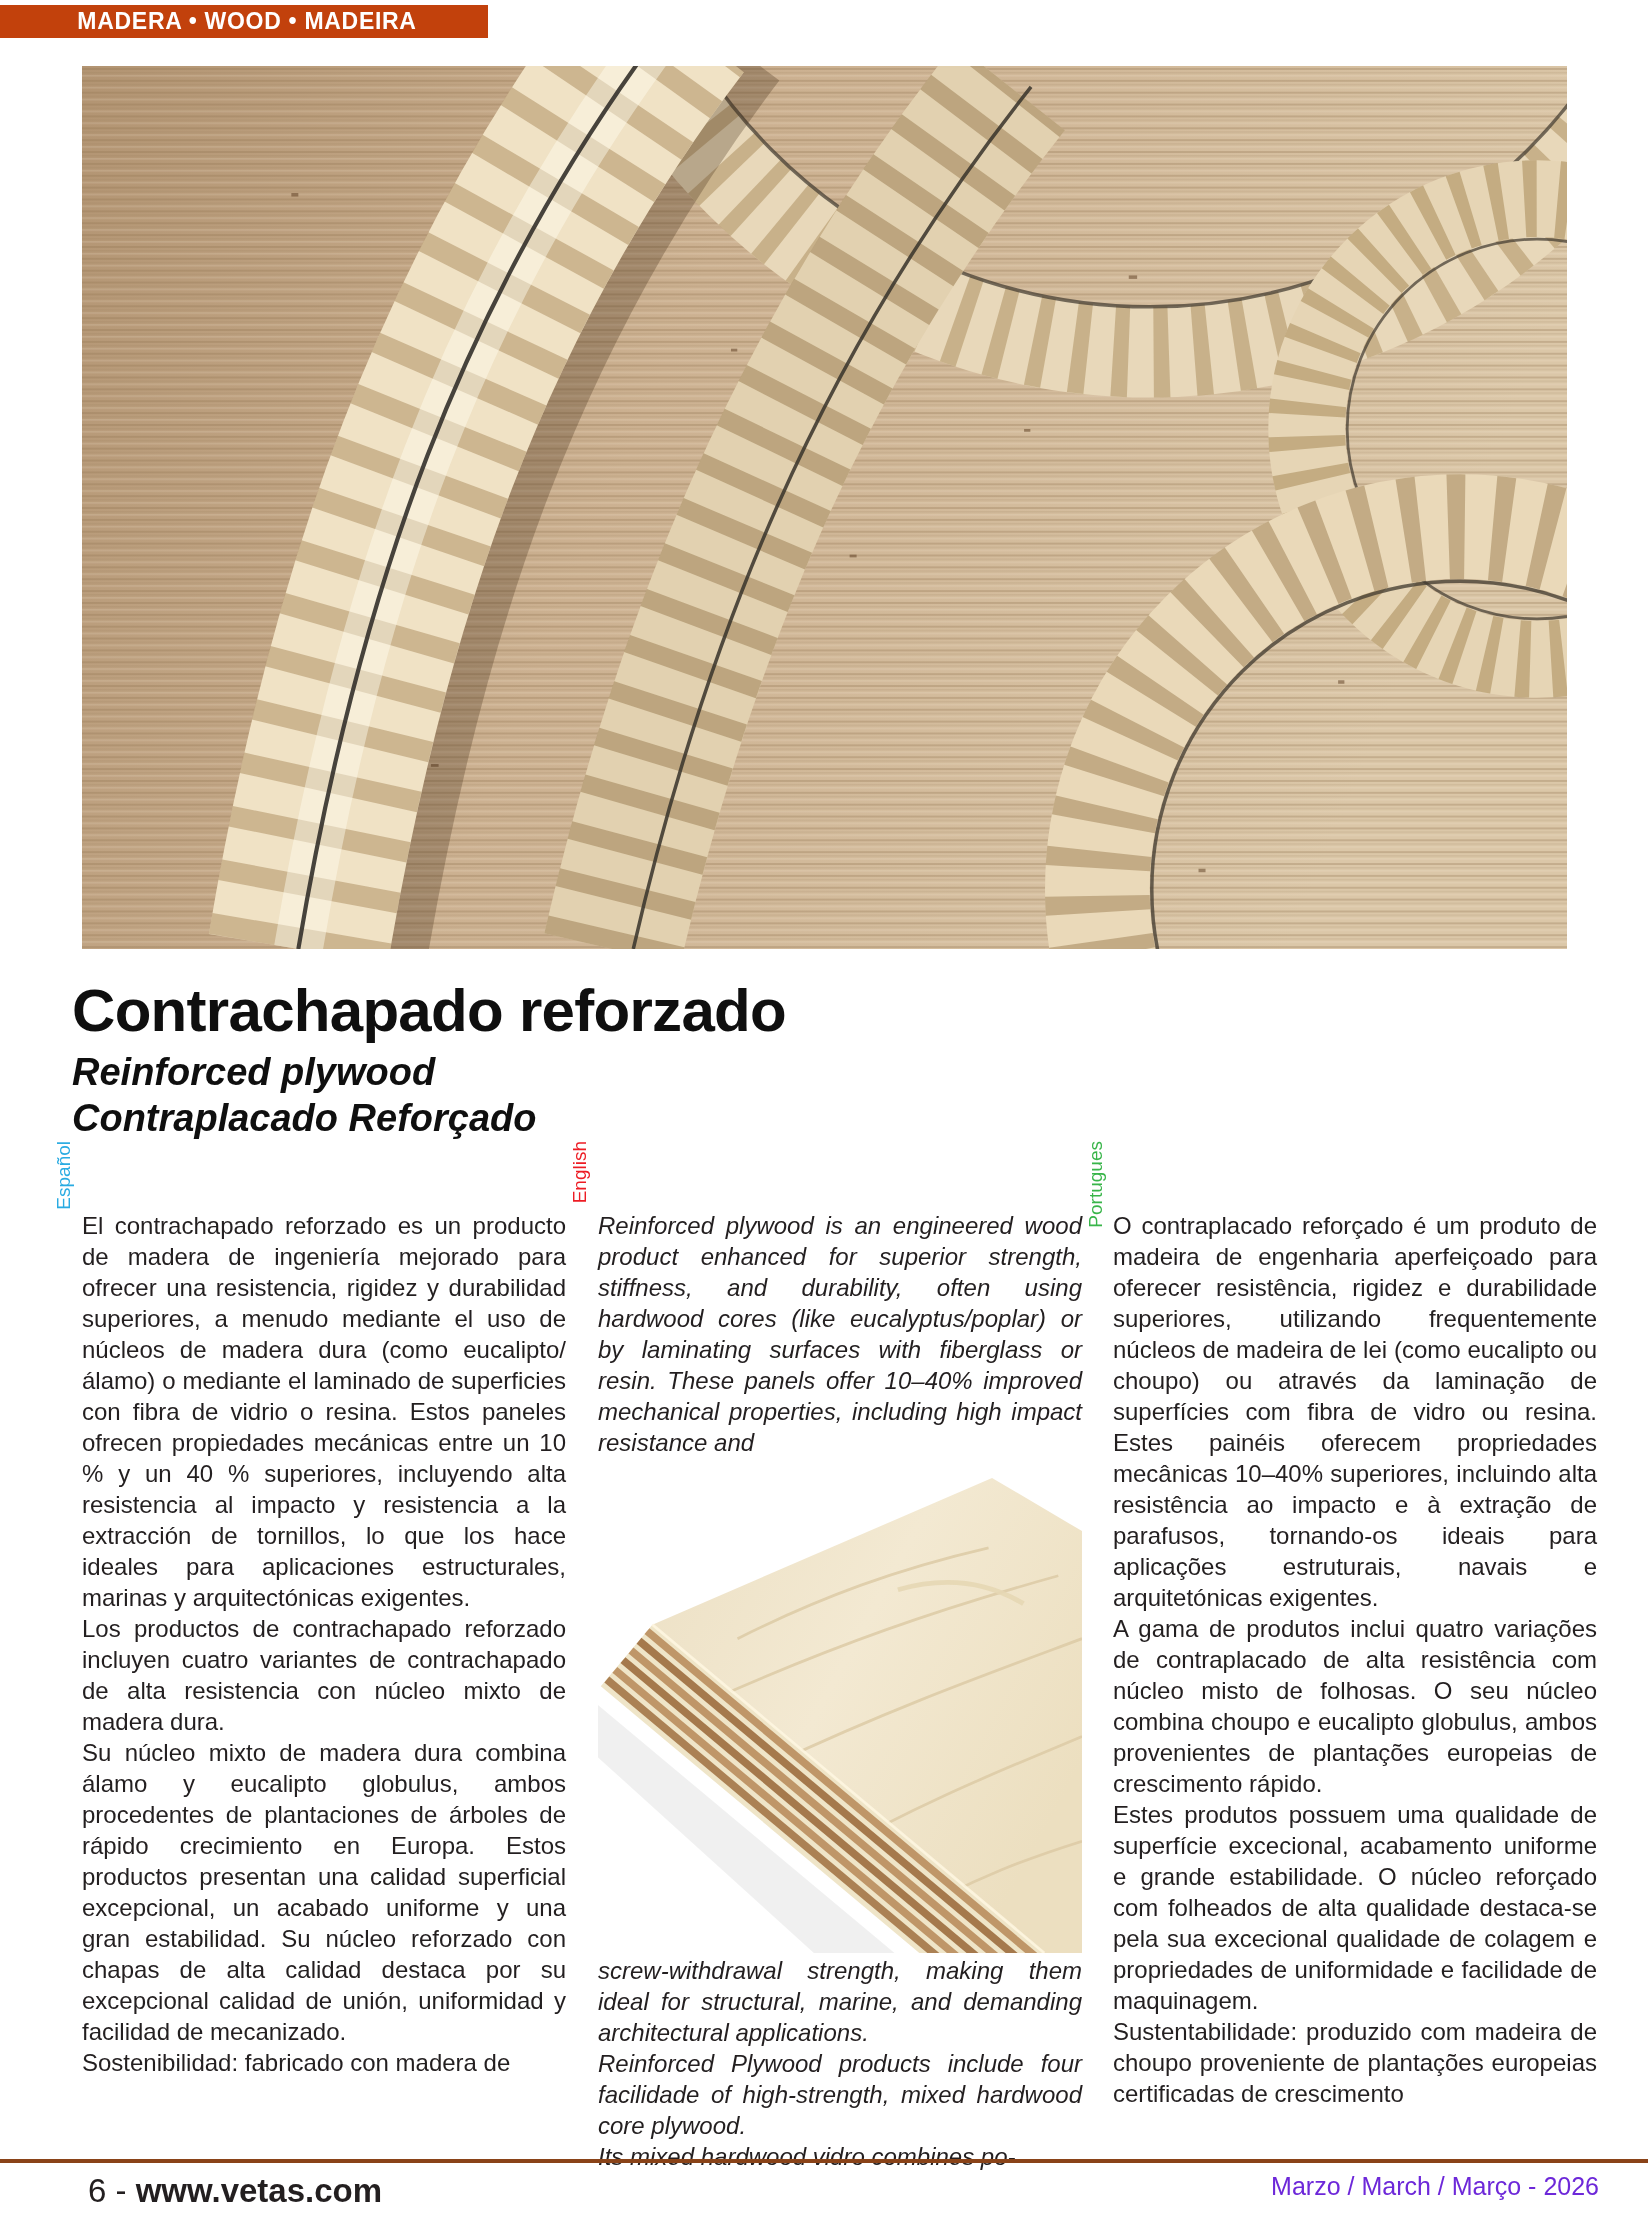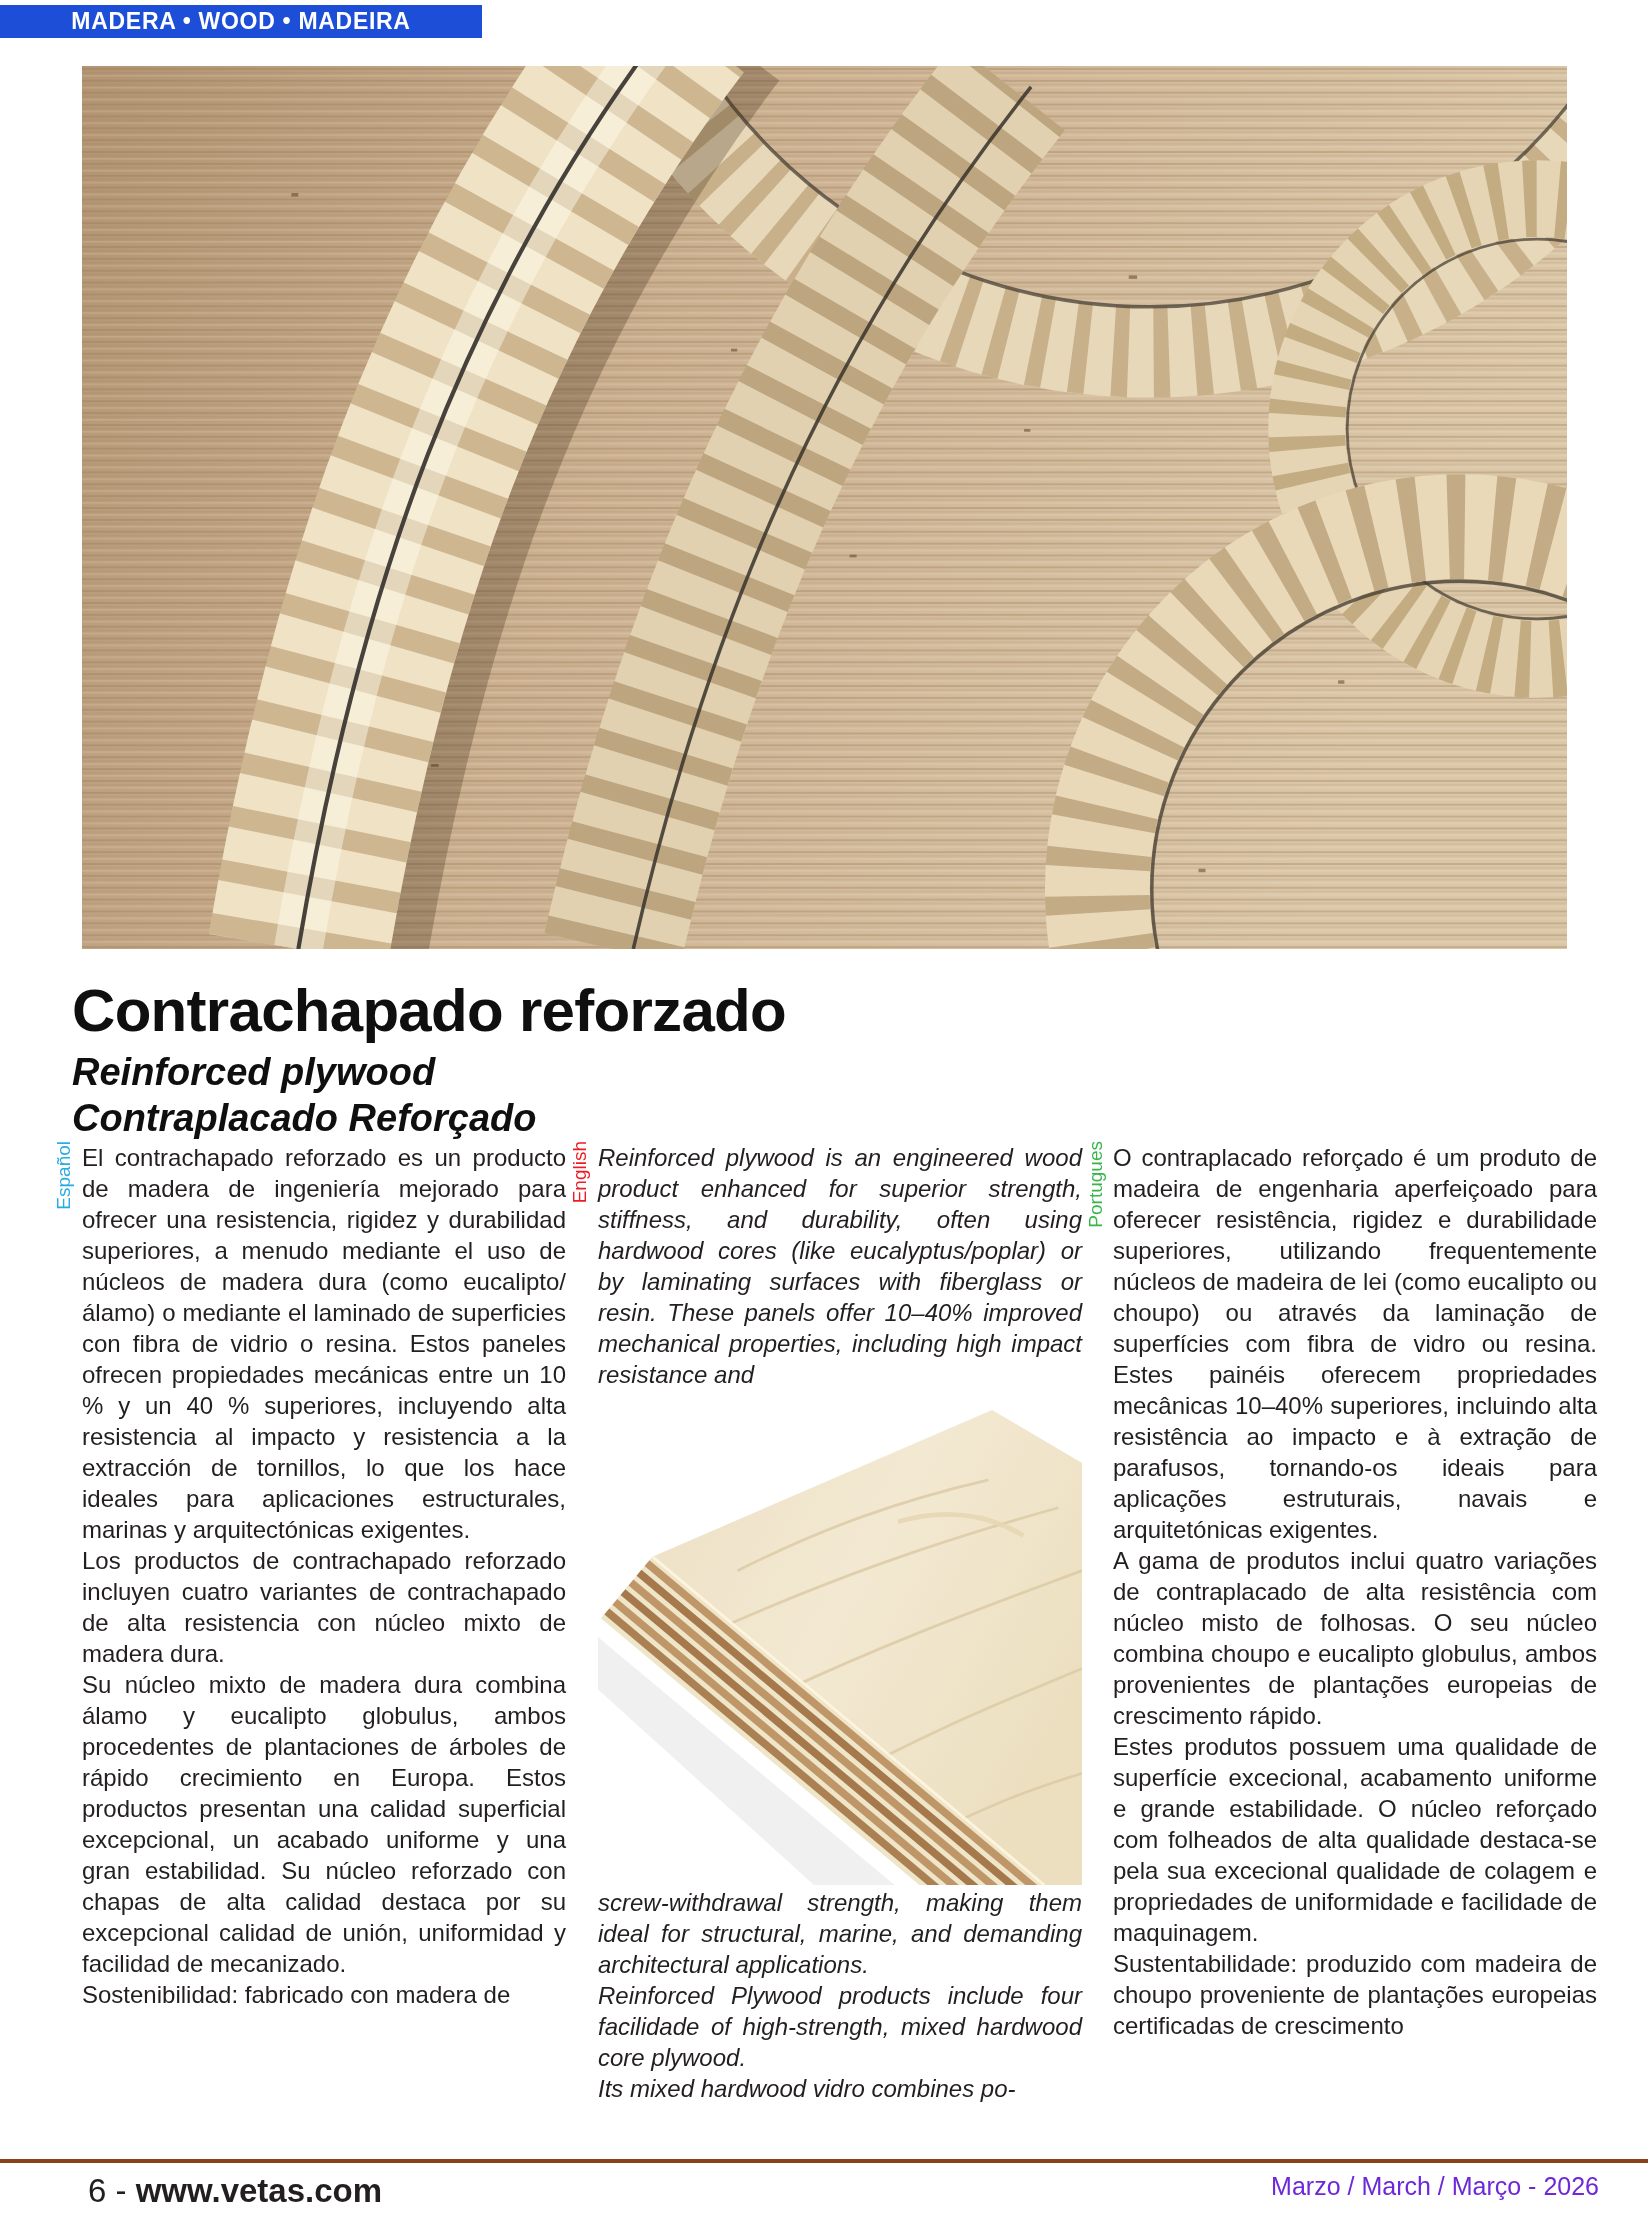--- a/index.html
+++ b/index.html
@@ -3,21 +3,21 @@
 <meta charset="utf-8">
 <style>
   html,body { margin:0; padding:0; background:#ffffff; }
   .page {
     position:relative; width:1649px; height:2216px; background:#ffffff;
     font-family:"Liberation Sans", sans-serif; color:#231f20; overflow:hidden;
   }
   
   .banner {
     position:absolute; left:0; top:4.9px; width:482px; height:33px;
-    background:#1d4ed8; display:flex; align-items:center; justify-content:center;
+    background:#c2410c; display:flex; align-items:center; justify-content:center;padding-left:6px;
   }
   .banner span {
     color:#ffffff; font-weight:bold; font-size:23px; letter-spacing:0.7px; white-space:nowrap;
   }
   
   .hero { position:absolute; left:82px; top:66px; width:1485px; height:883px; }
   .hero svg { display:block; width:100%; height:100%; }
   
   .title {
     position:absolute; left:72px; top:976px; font-size:60px; font-weight:bold;
@@ -32,21 +32,21 @@
   
   .lang {
     position:absolute; writing-mode:vertical-rl; transform:rotate(180deg);
     font-size:19px; line-height:21px; white-space:nowrap;
   }
   .lang.es { left:53px;  top:1141px; color:#29abe2; }
   .lang.en { left:569px; top:1141px; color:#ed1c24; }
   .lang.pt { left:1085px;top:1141px; color:#39b54a; }
   
   .col {
-    position:absolute; top:1142px; width:484px; font-size:24px; line-height:31px;
+    position:absolute; top:1210px; width:484px; font-size:24px; line-height:31px;
     text-align:justify; color:#231f20;
   }
   .col p { margin:0; }
   .col.c1 { left:82px; }
   .col.c2 { left:598px; font-style:italic; }
   .col.c3 { left:1113px; }
   .panel-img { width:484px; height:489px; margin:5.6px 0 2.8px 0; }
   .panel-img svg { display:block; width:100%; height:100%; }
   
   .footer-rule { position:absolute; left:0; top:2159px; width:1649px; height:4.2px; background:#8a4318; }

